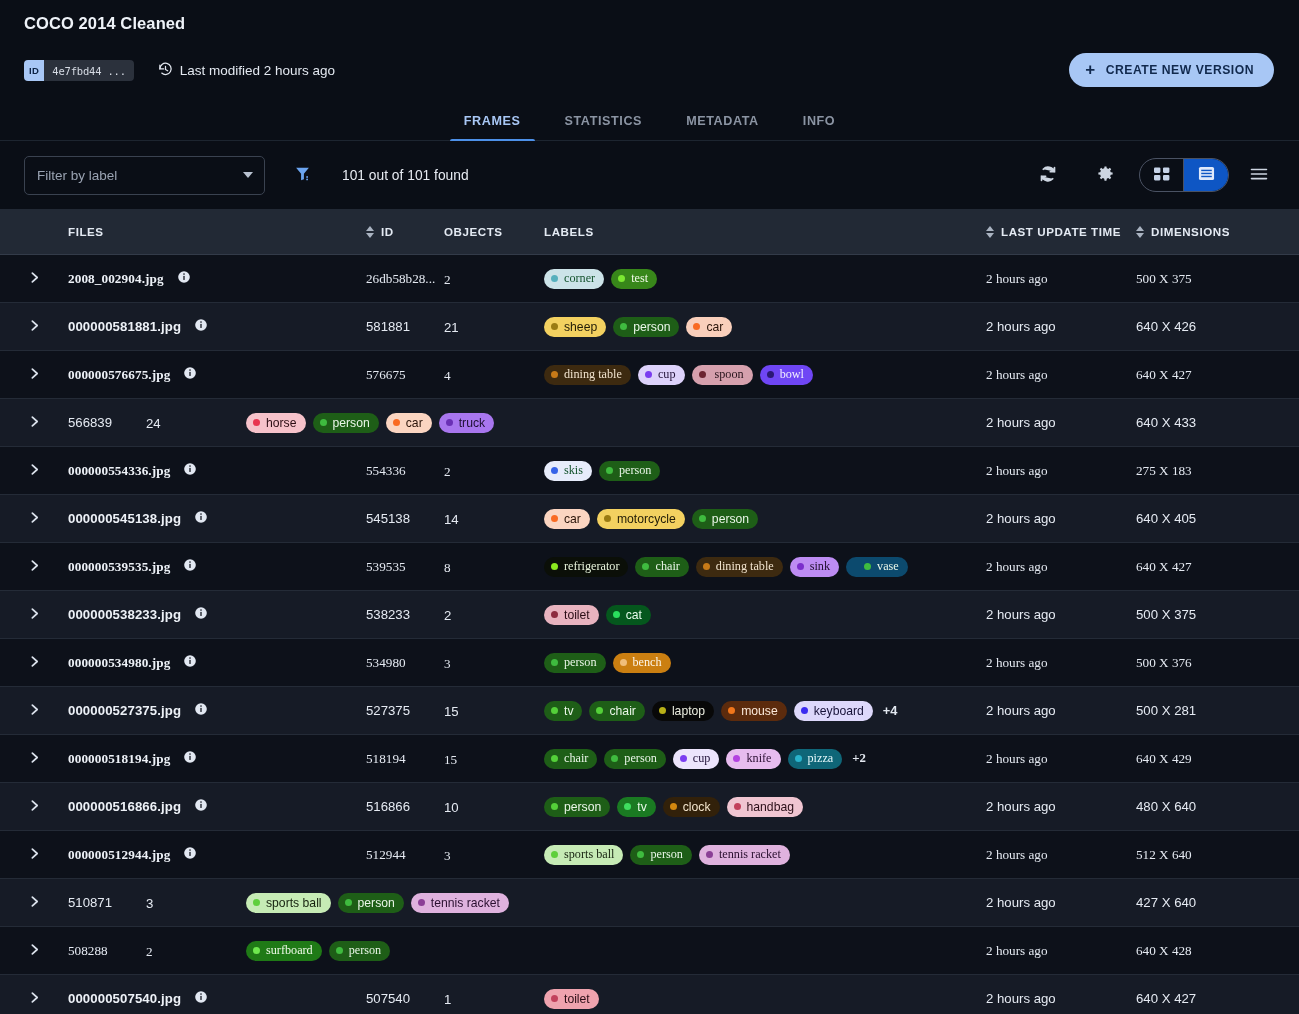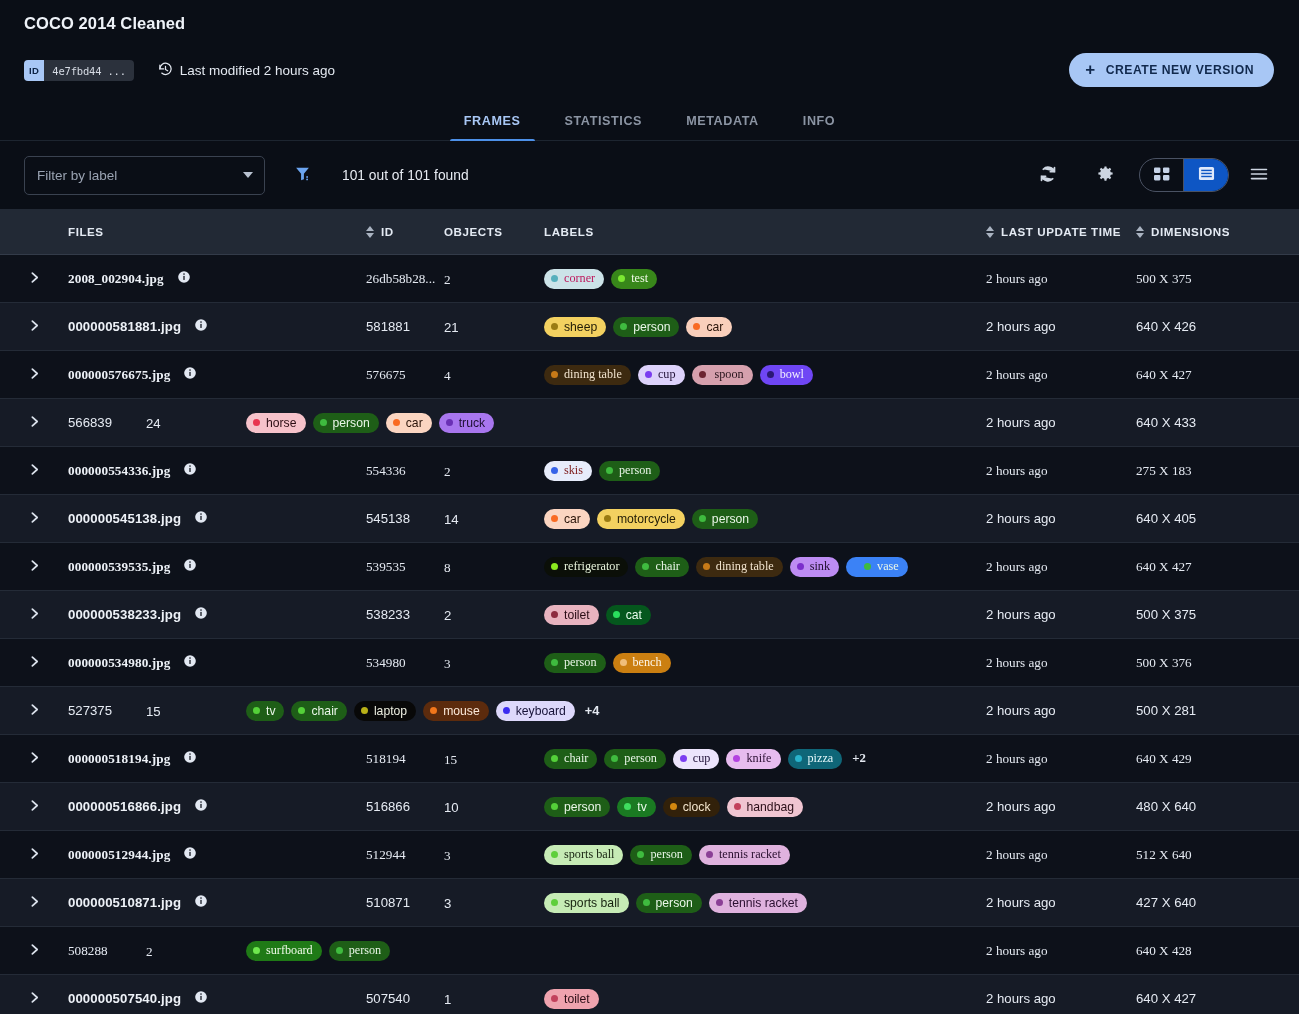--- a/index.html
+++ b/index.html
@@ -293,21 +293,21 @@
             </svg></span>
      </div>
      <div class="col-id">
        <span class="cell-mono">26db58b28...</span>
      </div>
      <div class="col-objects">
        <span class="cell-text">2</span>
      </div>
      <div class="col-labels">
        <div class="chips">
-            <span class="chip" style="background:#cce3e8;color:#be185d;">
+            <span class="chip" style="background:#cce3e8;color:#14532d;">
        <span class="dot" style="background:#57b0bd;"></span>
        <span>corner</span>
      </span>
             <span class="chip" style="background:#38871a;color:#f2fbe9;">
        <span class="dot" style="background:#7ce832;"></span>
        <span>test</span>
      </span>
           </div>
      </div>
      <div class="col-time">
@@ -469,21 +469,21 @@
             </svg></span>
      </div>
      <div class="col-id">
        <span class="cell-mono">554336</span>
      </div>
      <div class="col-objects">
        <span class="cell-text">2</span>
      </div>
      <div class="col-labels">
        <div class="chips">
-            <span class="chip" style="background:#e7ecfb;color:#7f1d1d;">
+            <span class="chip" style="background:#e7ecfb;color:#14532d;">
        <span class="dot" style="background:#3763e8;"></span>
        <span>skis</span>
      </span>
             <span class="chip" style="background:#1e5e17;color:#eaf6e8;">
        <span class="dot" style="background:#3fbb3f;"></span>
        <span>person</span>
      </span>
           </div>
      </div>
      <div class="col-time">
@@ -571,21 +571,21 @@
        <span>chair</span>
      </span>
             <span class="chip" style="background:#3d2a10;color:#f0e2cd;">
        <span class="dot" style="background:#c77a18;"></span>
        <span>dining table</span>
      </span>
             <span class="chip" style="background:#bd8cf3;color:#20102f;">
        <span class="dot" style="background:#7b2ecc;"></span>
        <span>sink</span>
      </span>
-            <span class="chip" style="background:#3b82f6;color:#eaf6e8;padding-left:18px;">
+            <span class="chip" style="background:#0c4a6e;color:#eaf6e8;padding-left:18px;">
        <span class="dot" style="background:#3fbb3f;"></span>
        <span>vase</span>
      </span>
           </div>
      </div>
      <div class="col-time">
        <span class="cell-text">2 hours ago</span>
      </div>
      <div class="col-dims">
        <span class="cell-text">640 X 427</span>
@@ -674,20 +674,28 @@
      </div>
       </div>
       <div class="trow even">
         <div class="col-chevron">
        <button class="chev-btn">
          <span><svg width="13" height="13" viewBox="0 0 24 24" fill="none" stroke="#dbe2ec" stroke-width="3.2" stroke-linecap="round" stroke-linejoin="round">
                 <polyline points="8 4 17 12 8 20"></polyline>
               </svg></span>
        </button>
      </div>
+     <div class="col-files files-cell">
+       <span class="fname">000000527375.jpg</span>
+       <span class="info-icon"><svg width="14" height="14" viewBox="0 0 24 24">
+              <circle cx="12" cy="12" r="10" fill="#e2e8f2"></circle>
+              <rect x="10.9" y="10" width="2.2" height="7.3" rx="1.1" fill="#10141d"></rect>
+              <circle cx="12" cy="7" r="1.4" fill="#10141d"></circle>
+            </svg></span>
+     </div>
      <div class="col-id">
        <span class="cell-mono">527375</span>
      </div>
      <div class="col-objects">
        <span class="cell-text">15</span>
      </div>
      <div class="col-labels">
        <div class="chips">
             <span class="chip" style="background:#1e5e17;color:#eaf6e8;">
        <span class="dot" style="background:#54d039;"></span>
@@ -868,28 +876,20 @@
      </div>
       </div>
       <div class="trow even">
         <div class="col-chevron">
        <button class="chev-btn">
          <span><svg width="13" height="13" viewBox="0 0 24 24" fill="none" stroke="#dbe2ec" stroke-width="3.2" stroke-linecap="round" stroke-linejoin="round">
                 <polyline points="8 4 17 12 8 20"></polyline>
               </svg></span>
        </button>
      </div>
-     <div class="col-files files-cell">
-       <span class="fname">000000510871.jpg</span>
-       <span class="info-icon"><svg width="14" height="14" viewBox="0 0 24 24">
-              <circle cx="12" cy="12" r="10" fill="#e2e8f2"></circle>
-              <rect x="10.9" y="10" width="2.2" height="7.3" rx="1.1" fill="#10141d"></rect>
-              <circle cx="12" cy="7" r="1.4" fill="#10141d"></circle>
-            </svg></span>
-     </div>
      <div class="col-id">
        <span class="cell-mono">510871</span>
      </div>
      <div class="col-objects">
        <span class="cell-text">3</span>
      </div>
      <div class="col-labels">
        <div class="chips">
             <span class="chip" style="background:#c6ebb5;color:#16220f;">
        <span class="dot" style="background:#5fcf3c;"></span>

